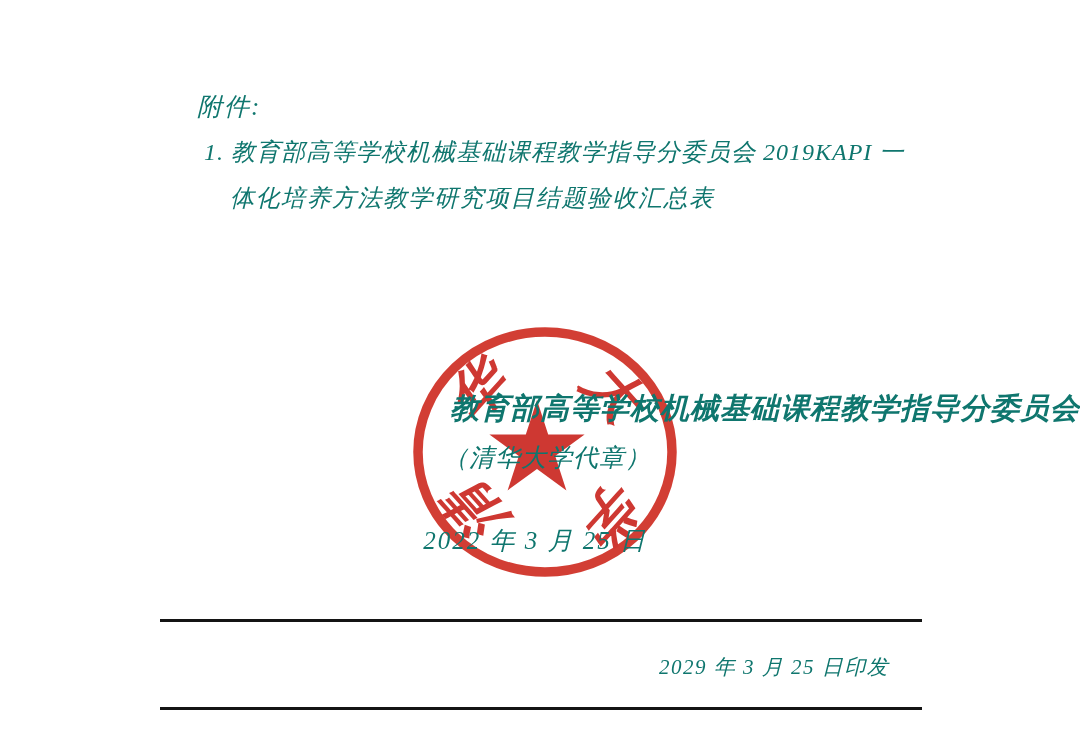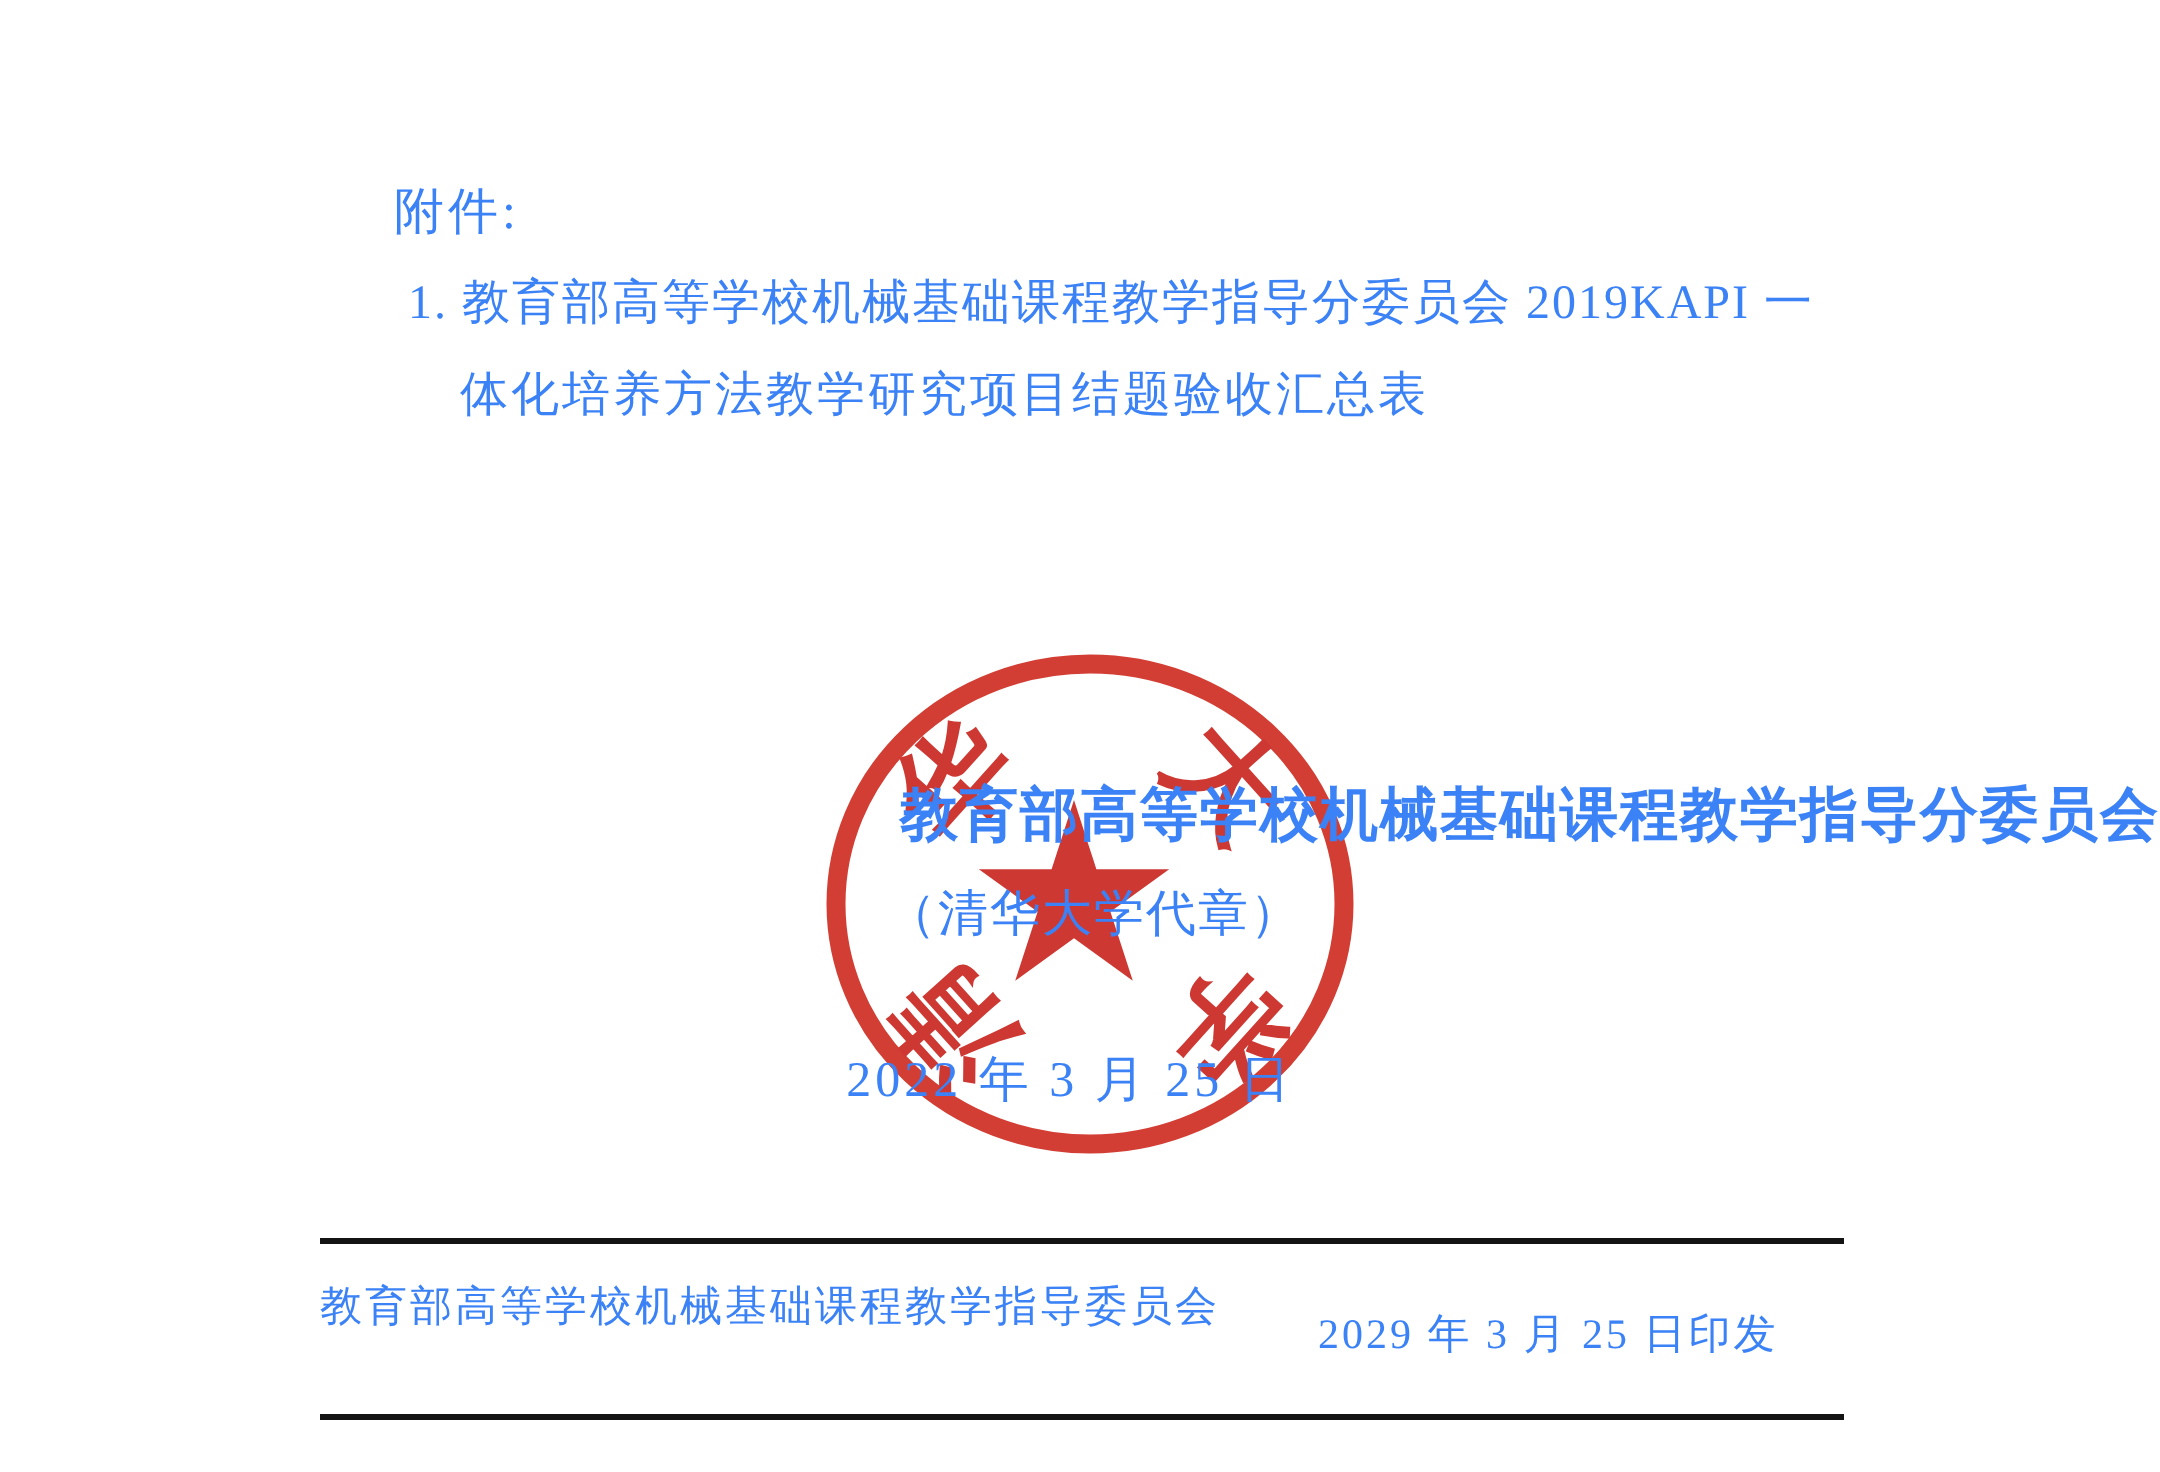--- a/index.html
+++ b/index.html
@@ -3,21 +3,22 @@
 <meta charset="utf-8">
 <style>
   html, body { margin: 0; padding: 0; background: #ffffff; }
   .page {
     position: relative;
     width: 1080px;
     height: 736px;
     background: #ffffff;
     overflow: hidden;
     font-family: "Liberation Serif", "DejaVu Serif", serif;
-    color: #3b82f6;
+    color: #0f766e;
+    font-style: italic;
   }
   .abs { position: absolute; white-space: nowrap; line-height: 1.15; }
 
   .attachment-label {
     left: 197px; top: 93px;
     font-size: 25px; letter-spacing: 2px;
   }
   .item-line1 {
     left: 204px; top: 139px;
     font-size: 24px; letter-spacing: 1px; text-align: right;
@@ -100,17 +101,16 @@
     <text class="seal-char" transform="translate(545 452) rotate(-48) translate(0 -91)" text-anchor="middle" dominant-baseline="central" fill="#c9231c">华</text>
     <text class="seal-char" transform="translate(545 452) rotate(48) translate(0 -91)" text-anchor="middle" dominant-baseline="central" fill="#c9231c">大</text>
     <text class="seal-char" transform="translate(545 452) rotate(132) translate(0 -91)" text-anchor="middle" dominant-baseline="central" fill="#c9231c">学</text>
   </svg>
 
   <div class="abs org-name">教育部高等学校机械基础课程教学指导分委员会</div>
   <div class="abs seal-note">（清华大学代章）</div>
   <div class="abs sig-date">2022 年 3 月 25 日</div>
 
   <div class="rule rule-top"></div>
-  <div class="abs issuer-1">教育部高等学校机械基础课程教学指导委员会</div>
   <div class="abs print-date">2029 年 3 月 25 日印发</div>
   <div class="rule rule-bottom"></div>
 
 </div>
 
 </body></html>

